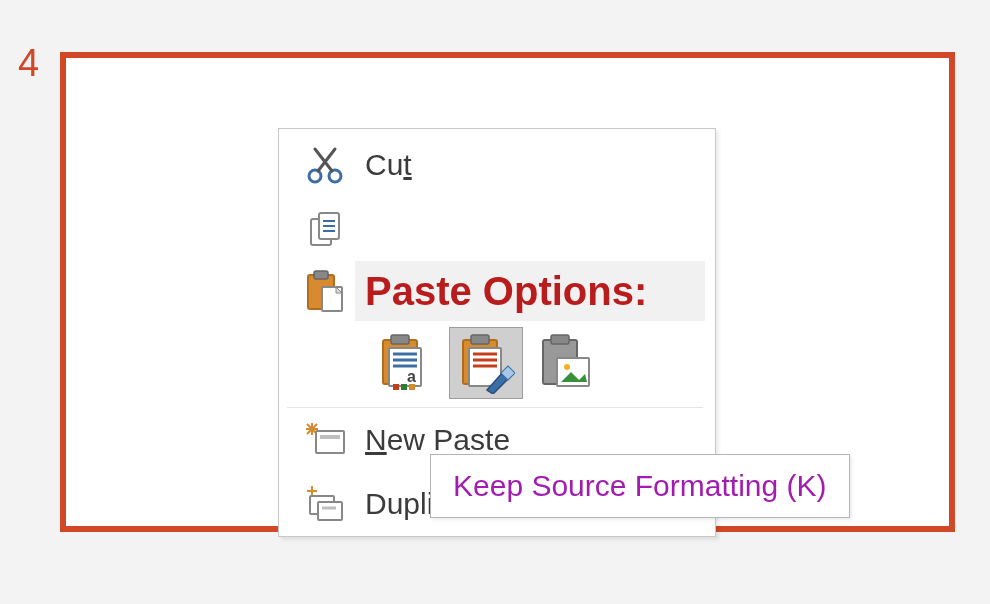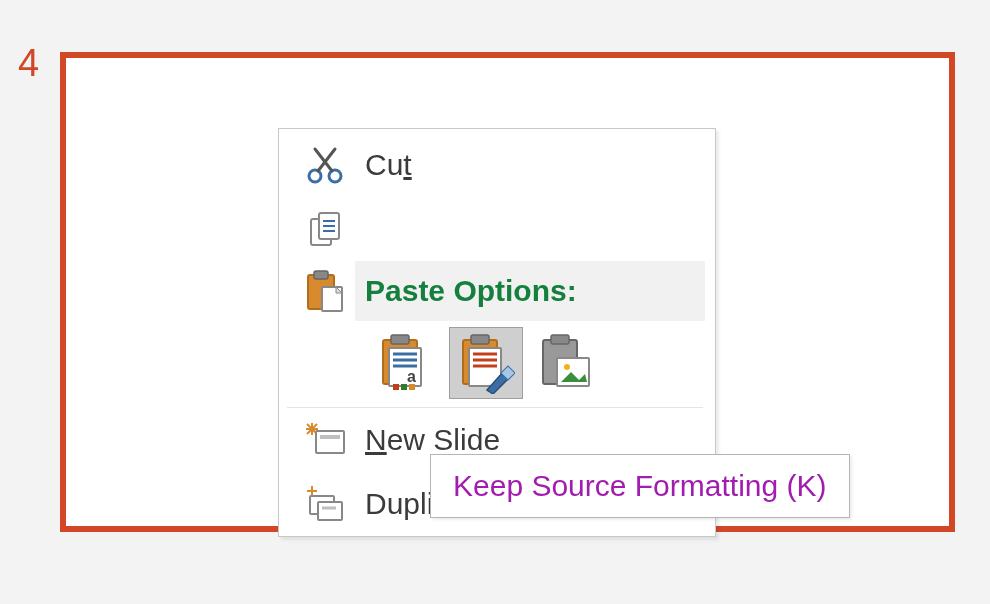--- a/index.html
+++ b/index.html
@@ -72,22 +72,22 @@
   }
   .menu-item .underline {
     text-decoration: underline;
   }
 
   .paste-header {
     display: flex;
     align-items: center;
     height: 60px;
     padding: 0 10px 0 8px;
-    font-size: 30px;
-    color: #15803d;
+    font-size: 40px;
+    color: #b91c1c;
   }
   .paste-header .icon {
     width: 60px;
     display: flex;
     justify-content: center;
     align-items: center;
   }
   .paste-header .label-wrap {
     flex: 1;
     height: 100%;
@@ -235,21 +235,21 @@
             <line x1="8" y1="2" x2="8" y2="14"></line>
             <line x1="2" y1="8" x2="14" y2="8"></line>
             <line x1="3" y1="3" x2="13" y2="13"></line>
             <line x1="13" y1="3" x2="3" y2="13"></line>
           </g>
           <rect x="12" y="10" width="28" height="22" rx="1" fill="#fff" stroke="#888" stroke-width="2"></rect>
           <rect x="16" y="14" width="20" height="4" fill="#bfbfbf"></rect>
         </svg>
       </span>
       <span class="label">
-        <span class="underline">N</span><span>ew Slide</span>
+        <span class="underline">N</span><span>ew Paste</span>
       </span>
     </div>
 
     <div class="menu-item">
       <span class="icon">
         <svg width="42" height="40" viewBox="0 0 42 40">
           <g stroke="#d88a2e" stroke-width="2">
             <line x1="8" y1="2" x2="8" y2="12"></line>
             <line x1="3" y1="7" x2="13" y2="7"></line>
           </g>

